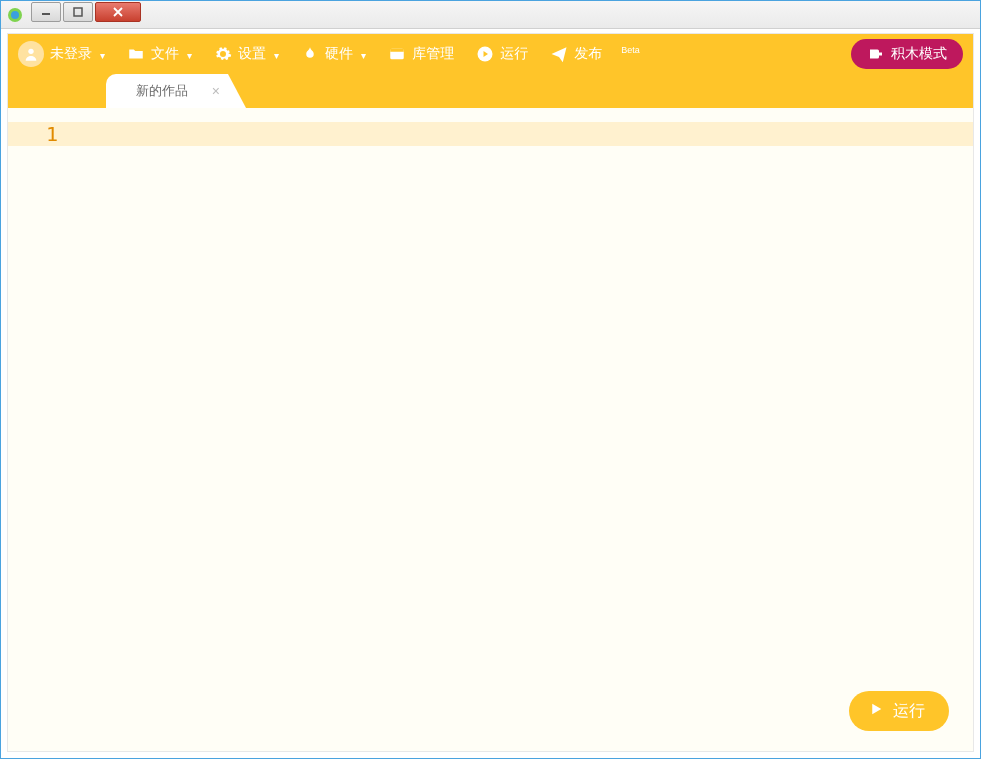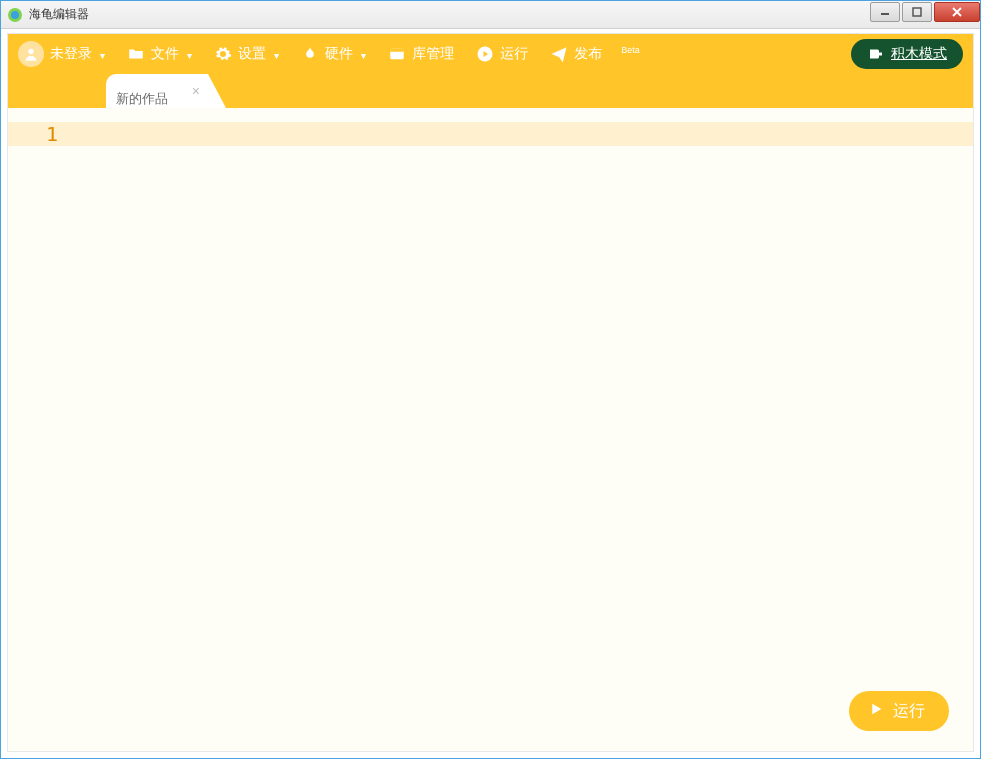--- a/index.html
+++ b/index.html
@@ -67,42 +67,41 @@
 }
 .tb-icon { width: 18px; height: 18px; display:inline-flex; align-items:center; justify-content:center;}
 .tb-icon svg { width: 18px; height: 18px; fill: #fff; }
 .avatar {
   width: 26px; height: 26px; border-radius: 50%;
   background: #ffe2a0;
   display:flex;align-items:center;justify-content:center;
 }
 .toolbar-spacer { flex: 1; }
 .blocks-btn {
-  background: #14532d;
+  background: #be185d;
   color: #fff;
   height: 30px;
   padding: 0 16px;
   border-radius: 15px;
   display: flex; align-items: center; gap: 6px;
   font-size: 14px;
-  text-decoration: underline;
 }
 
 .tabbar {
   height: 34px;
   background: #ffc529;
   display: flex; align-items: flex-end;
   padding-left: 98px;
 }
 .tab {
   height: 34px;
   background: #fff;
   border-top-left-radius: 10px;
-  display: flex; align-items: flex-end;
-  padding: 0 40px 0 10px;
+  display: flex; align-items: center;
+  padding: 0 40px 0 30px;
   font-size: 13px; color: #6b6b6b;
   position: relative;
 }
 .tab::after{
   content:"";
   position:absolute; right:-18px; bottom:0;
   width:0;height:0;
   border-bottom:34px solid #fff;
   border-right:18px solid transparent;
 }
@@ -160,21 +159,20 @@
 
 <div class="window-frame">
 
   <div class="titlebar">
     <span class="app-icon">
       <svg viewBox="0 0 16 16">
           <circle cx="8" cy="8" r="7" fill="#7fd34f"></circle>
           <circle cx="8" cy="8" r="4" fill="#3aa0e0"></circle>
         </svg>
     </span>
-    <span class="title-text">海龟编辑器</span>
     <div class="win-controls">
       <div class="win-btn">
         <svg width="10" height="10" viewBox="0 0 10 10">
             <rect x="1" y="6" width="8" height="2" fill="#555"></rect>
           </svg>
       </div>
       <div class="win-btn">
         <svg width="10" height="10" viewBox="0 0 10 10">
             <rect x="1" y="1" width="8" height="8" fill="none" stroke="#555" stroke-width="1.5"></rect>
           </svg>

